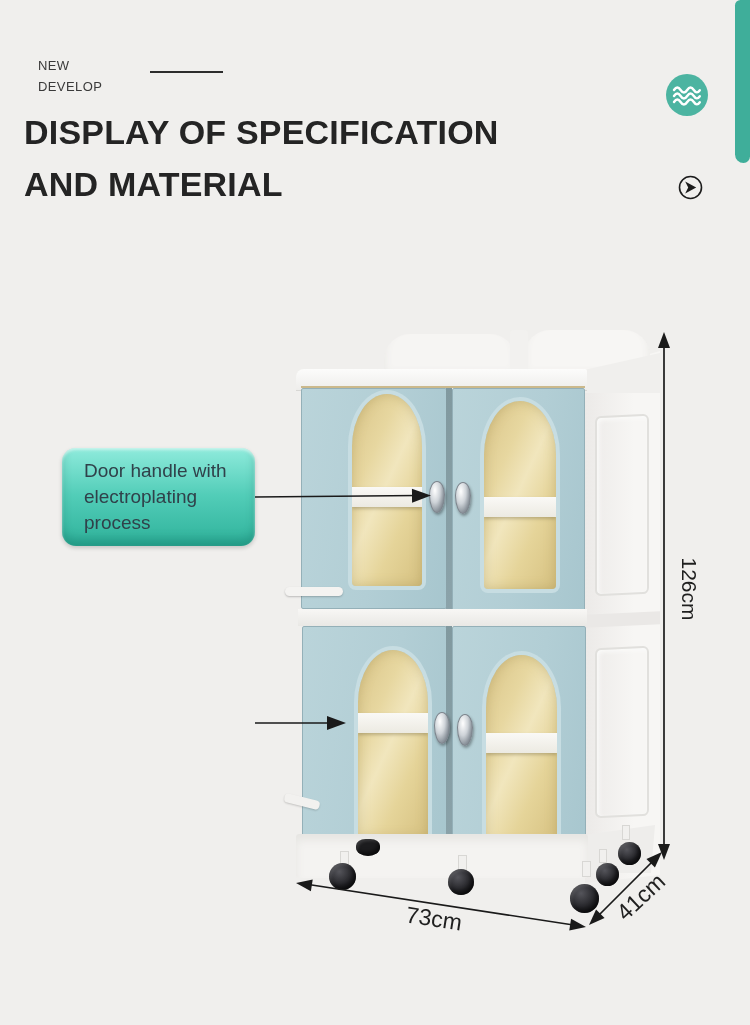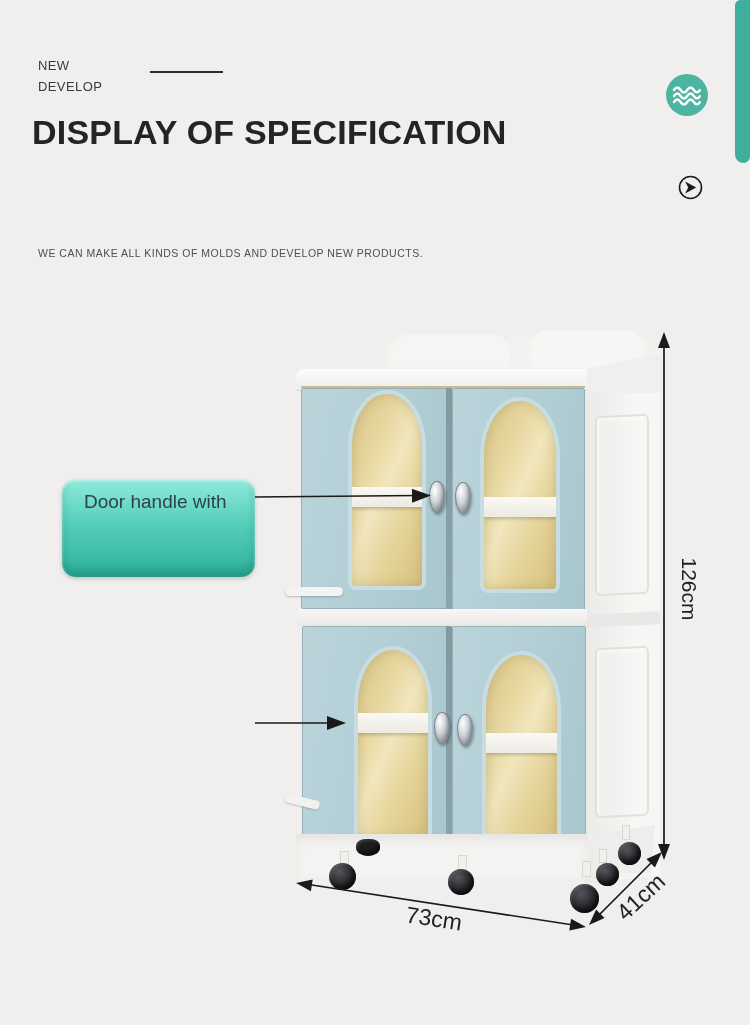--- a/index.html
+++ b/index.html
@@ -8,34 +8,34 @@
   .page { position:relative; width:750px; height:1025px; background:#f0efed; overflow:hidden;padding-left:40px; }
 
   
   .teal-strip { position:absolute; right:0; top:0; width:15px; height:163px;
     background:#3fae9a; border-radius:10px 0 12px 16px; }
 
   
   .badge { position:absolute; left:38px; top:55px; font-size:13px; line-height:21px;
     letter-spacing:.4px; color:#3a3a3a; }
   .badge-rule { position:absolute; left:150px; top:71px; width:73px; height:2px; background:#2c2c2c; }
-  .title { position:absolute; left:32px; top:106px; font-size:34px; line-height:52px;
+  .title { position:absolute; left:24px; top:106px; font-size:34px; line-height:52px;
     font-weight:700; color:#242424; letter-spacing:.2px; }
   .subtitle { position:absolute; left:32px; top:214px; font-size:17px; letter-spacing:1.3px; color:#4c4c4c; }
   .tagline { position:absolute; left:38px; top:247px; font-size:10.5px; letter-spacing:.5px; color:#4f4f4f; }
 
   .waves-badge { position:absolute; left:665px; top:73px; width:44px; height:44px; }
   .play-badge { position:absolute; left:678px; top:175px; width:25px; height:25px; }
 
   
   .callout { position:absolute; border-radius:14px; color:#30414a;
     background:linear-gradient(180deg,#8febdc 0%,#52cdb8 48%,#2fb29b 100%);
     box-shadow:inset 0 2px 3px rgba(255,255,255,.55), inset 0 -7px 10px rgba(0,90,75,.28), 0 2px 4px rgba(0,0,0,.18); }
   .callout-handle { left:62px; top:448px; width:193px; height:98px; padding:10px 0 0 22px;
-    font-size:19px; line-height:26px;margin-top:31px; }
+    font-size:19px; line-height:26px; }
   .callout-material { left:62px; top:701px; width:193px; height:46px; border-radius:17px;
     font-size:26px; line-height:44px; padding-left:26px; }
 
   
   .dim { position:absolute; color:#1f1f1f; white-space:nowrap; }
   .dim-h { left:689px; top:589px; font-size:21px; transform:translate(-50%,-50%) rotate(90deg); }
   .dim-w { left:434px; top:919px; font-size:23px; transform:translate(-50%,-50%) rotate(8.7deg); }
   .dim-d { left:641px; top:897px; font-size:23px; transform:translate(-50%,-50%) rotate(-43deg); }
 
   
@@ -133,28 +133,28 @@
     <circle cx="22" cy="22" r="21" fill="#4cb4a1"></circle>
     <g fill="none" stroke="#ffffff" stroke-width="2.4" stroke-linecap="round">
       <path d="M9,17 c2.2,-3.4 4.4,-3.4 6.6,0 c2.2,3.4 4.4,3.4 6.6,0 c2.2,-3.4 4.4,-3.4 6.6,0 c2,3.1 4,3.2 6,0.3"></path>
       <path d="M9,23 c2.2,-3.4 4.4,-3.4 6.6,0 c2.2,3.4 4.4,3.4 6.6,0 c2.2,-3.4 4.4,-3.4 6.6,0 c2,3.1 4,3.2 6,0.3"></path>
       <path d="M9,29 c2.2,-3.4 4.4,-3.4 6.6,0 c2.2,3.4 4.4,3.4 6.6,0 c2.2,-3.4 4.4,-3.4 6.6,0 c2,3.1 4,3.2 6,0.3"></path>
     </g>
   </svg>
 
   <div class="title">
     <div>DISPLAY OF SPECIFICATION</div>
+    <div>AND MATERIAL</div>
   </div>
 
   <svg class="play-badge" viewBox="0 0 25 25">
     <circle cx="12.5" cy="12.5" r="11" fill="none" stroke="#1c1c1c" stroke-width="1.6"></circle>
     <path d="M7.2,6.4 L18.2,12.5 L7.2,18.6 L10.2,12.5 Z" fill="#1c1c1c"></path>
   </svg>
 
-  <div class="tagline">WE CAN MAKE ALL KINDS OF MOLDS AND DEVELOP NEW PRODUCTS.</div>
 
   <div class="cabinet">
     <div class="side-panel"></div>
     <div class="side-frame side-frame1"></div>
     <div class="side-frame side-frame2"></div>
     <div class="side-groove"></div>
 
     <div class="cap-hump-l"></div>
     <div class="cap-hump-r"></div>
     <div class="cap-post"></div>
@@ -205,20 +205,22 @@
     <div class="stem stem6"></div>
     <div class="wheel wheel1"></div>
     <div class="wheel wheel3"></div>
     <div class="wheel wheel4"></div>
     <div class="wheel wheel5"></div>
     <div class="wheel wheel6"></div>
   </div>
 
   <div class="callout callout-handle">
     <div>Door handle with</div>
+    <div>electroplating</div>
+    <div>process</div>
   </div>
 
   <svg class="overlay" width="750" height="1025" viewBox="0 0 750 1025">
     <g stroke="#1a1a1a" stroke-width="1.7" fill="#1a1a1a">
 
       <line x1="255" y1="497" x2="418" y2="495.5"></line>
       <g transform="translate(431,495.5) rotate(-0.5)">
           <path d="M0,0 L-19,-7 L-19,7 Z" stroke="none"></path>
         </g>
       <line x1="255" y1="723" x2="330" y2="723"></line>

